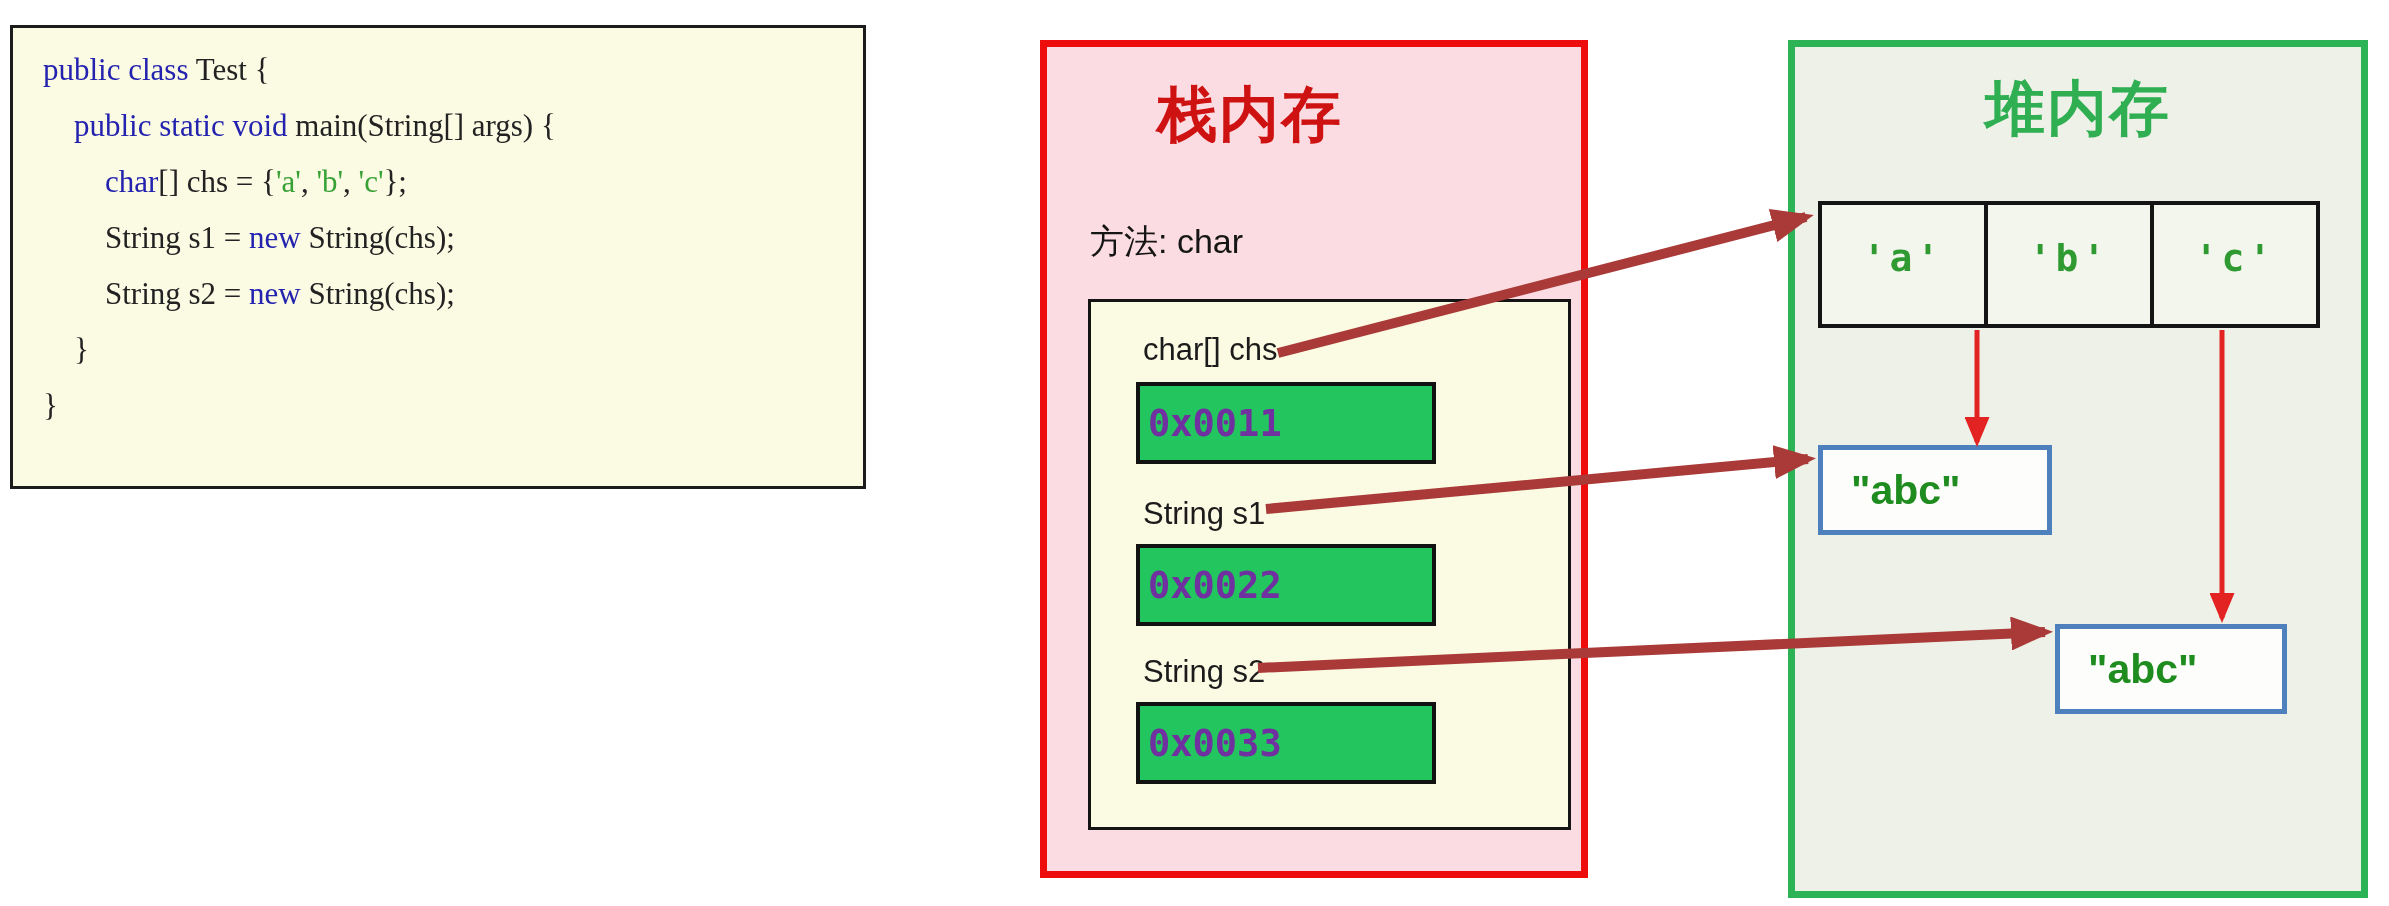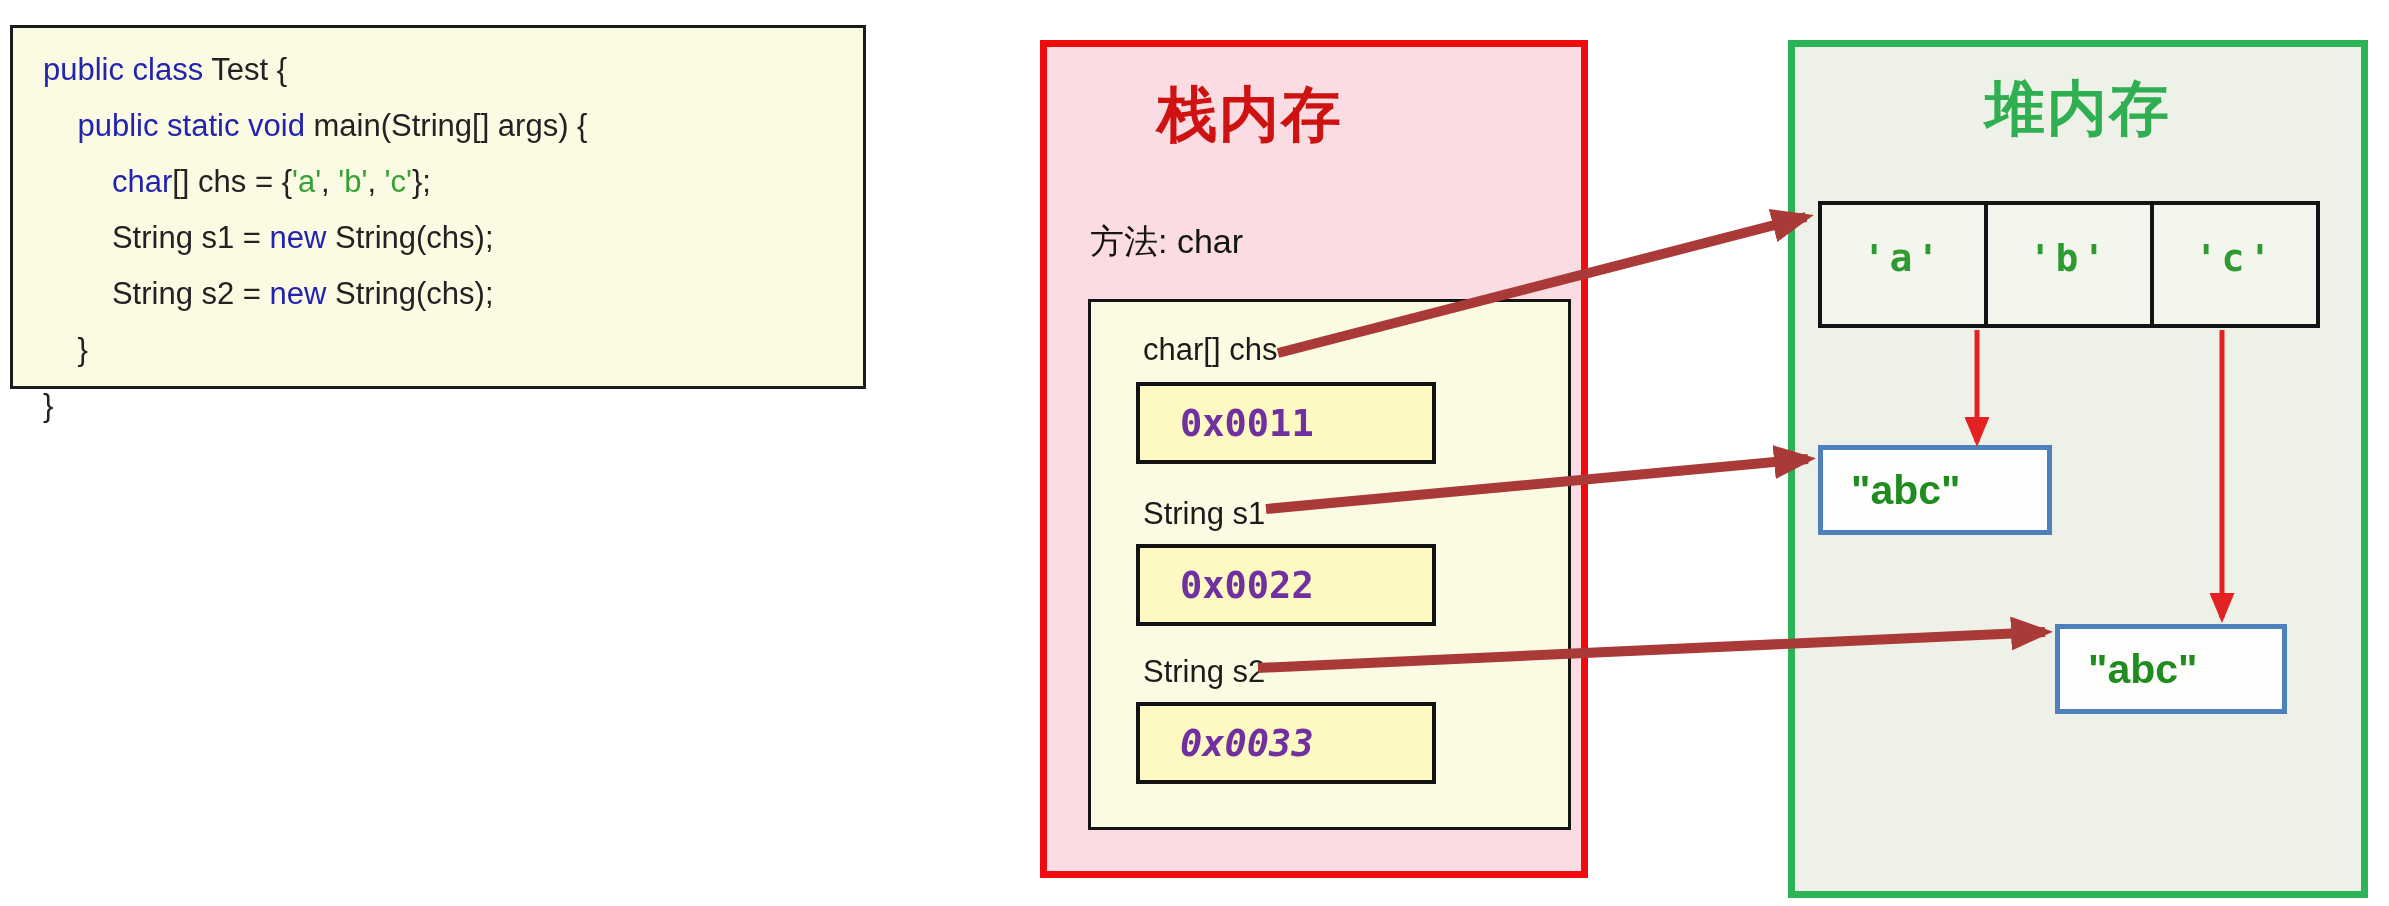--- a/index.html
+++ b/index.html
@@ -2,24 +2,24 @@
 <html><head>
 <meta charset="utf-8">
 <style>
   html,body{margin:0;padding:0;background:#ffffff;}
   body{font-family:"Liberation Sans","DejaVu Sans",sans-serif;}
   #page{position:relative;width:2389px;height:906px;background:#ffffff;overflow:hidden;}
   *,*::before,*::after{box-sizing:border-box;}
 
   
   #code-box{
-    position:absolute;left:10px;top:25px;width:856px;height:364px;
+    position:absolute;left:10px;top:25px;width:856px;height:464px;
     background:#fbfae3;border:3px solid #1c1c1c;
     padding:14px 2px 0 30px;
-    font-family:Liberation Sans, sans-serif;
+    font-family:Liberation Serif, serif;
     font-size:31px;line-height:56px;white-space:pre;
   }
   .code-line{white-space:pre;}
   .tok-keyword{color:#2323b0;}
   .tok-plain{color:#222222;}
   .tok-string{color:#38a136;}
 
   
   #stack-box{
     position:absolute;left:1040px;top:40px;width:548px;height:838px;
@@ -35,28 +35,28 @@
   }
   #stack-frame{
     position:absolute;left:41px;top:252px;width:483px;height:531px;
     background:#fbfae3;border:3px solid #141414;
   }
   .var-label{
     position:absolute;left:52px;font-size:31px;color:#1b1b1b;
   }
   .addr-box{
     position:absolute;left:45px;width:300px;height:82px;
-    background:#fef9c3;border:4px solid #121212;
-    display:flex;align-items:center;padding-left:40px;
+    background:#22c55e;border:4px solid #121212;
+    display:flex;align-items:center;padding-left:8px;
     font-family:"DejaVu Sans Mono","Liberation Mono",monospace;
     font-size:37px;font-weight:bold;color:#7030a0;
   }
   #var1-label{top:30px;}  #addr1-box{top:80px;}
   #var2-label{top:194px;} #addr2-box{top:242px;}
-  #var3-label{top:352px;text-align:right;} #addr3-box{top:400px;font-style:italic;}
+  #var3-label{top:352px;text-align:right;} #addr3-box{top:400px;}
 
   
   #heap-box{
     position:absolute;left:1788px;top:40px;width:580px;height:858px;
     background:#edf1e7;border:7px solid #2bb356;
   }
   #heap-title{
     position:absolute;left:0;top:22px;width:100%;text-align:center;
     font-size:60px;font-weight:bold;color:#2fae52;letter-spacing:2px;
   }

